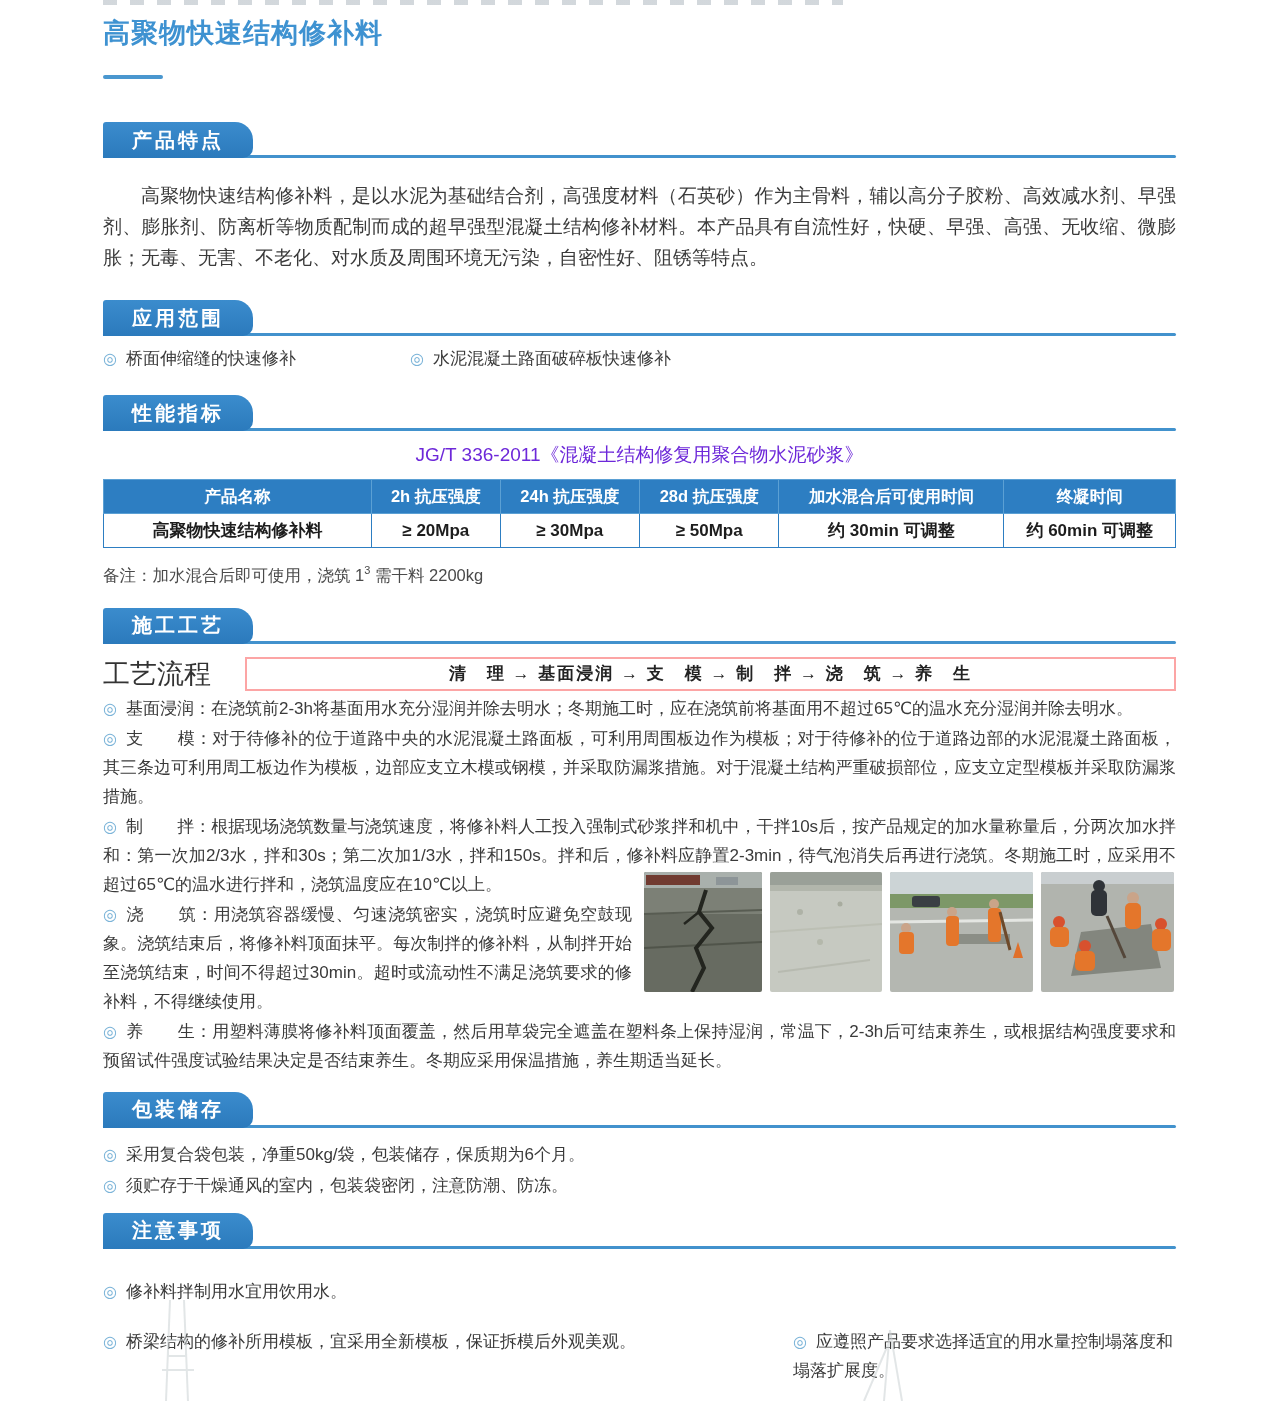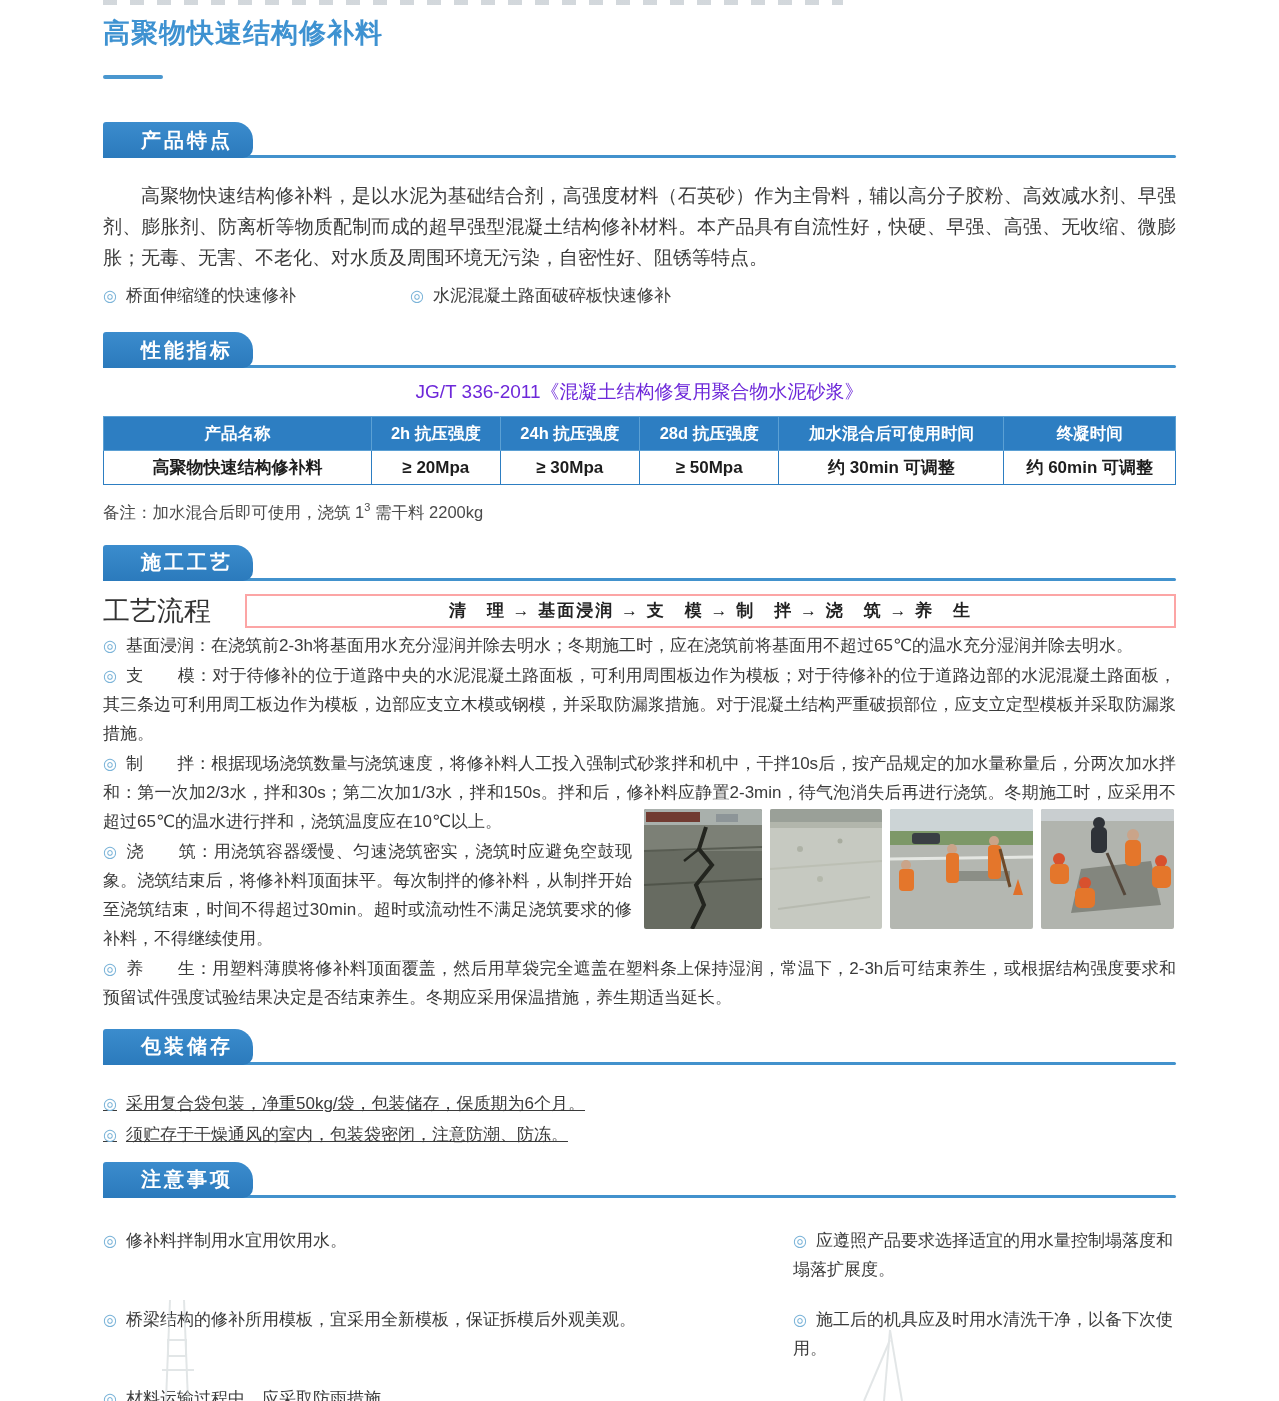--- a/index.html
+++ b/index.html
@@ -19,21 +19,21 @@
   .page-title{margin:10px 0 0 0;font-size:27px;line-height:34px;font-weight:bold;
     color:#3e92d1;letter-spacing:1px;}
   .title-underline{margin-top:25px;width:60px;height:4px;background:#4a97cf;border-radius:2px;}
 
   
   .sec-head{position:relative;height:37px;}
   .sec-head .rule{position:absolute;left:0;right:0;bottom:0;height:3px;background:#4292cd;border-radius:2px;}
   .sec-head .tab{position:absolute;left:0;bottom:0;width:150px;height:36px;box-sizing:border-box;
     background:linear-gradient(180deg,#3b8ccd 0%,#2b7abc 100%);
     border-radius:3px 18px 10px 0;color:#ffffff;font-size:20px;font-weight:bold;
-    letter-spacing:3px;display:flex;align-items:center;padding-left:38px;}
+    letter-spacing:3px;display:flex;align-items:center;padding-left:29px;}
 
   
   .para{margin-top:22px;font-size:19px;line-height:31px;text-align:justify;text-indent:2em;color:#3a3a3a;}
   .bullet{color:#7ab3d8;margin-right:9px;font-size:16px;}
 
   
   .app-items{margin-top:10px;display:flex;}
   .app-item{font-size:17px;line-height:26px;color:#3a3a3a;}
   .app-item:first-child{width:307px;}
 
@@ -52,21 +52,21 @@
   .flow-label{width:142px;font-size:27px;color:#333;flex:0 0 auto;}
   .flow-box{flex:1;box-sizing:border-box;border:2px solid #fca5a5;height:34px;display:flex;
     align-items:center;justify-content:center;font-size:17px;font-weight:600;letter-spacing:2px;color:#222;}
   .steps{margin-top:2px;}
   .step{font-size:17px;line-height:29px;margin:1px 0;text-align:justify;color:#3a3a3a;}
   .photo-strip{float:right;display:flex;gap:8px;width:532px;height:120px;
     margin:-28px 0 8px 12px;}
   .photo-strip svg{display:block;border-radius:2px;}
 
   
-  .pack-items{margin-top:24px;text-decoration:underline;}
+  .pack-items{margin-top:12px;}
   .pack-item{font-size:17px;line-height:29px;margin-bottom:2px;color:#3a3a3a;}
 
   
   .notes-grid{margin-top:8px;display:grid;grid-template-columns:690px 1fr;row-gap:1px;}
   .note-item{font-size:17px;line-height:29px;color:#3a3a3a;margin-top:20px;}
   .col1{grid-column:1;}
   .col2{grid-column:2;}
 
   
   .wm{position:absolute;opacity:.55;pointer-events:none;}
@@ -80,20 +80,24 @@
 
   <h1 class="page-title">高聚物快速结构修补料</h1>
   <div class="title-underline"></div>
 
   <div class="sec-head" style="margin-top:42px;">
     <div class="rule"></div>
     <div class="tab">产品特点</div>
   </div>
   <div class="para">高聚物快速结构修补料，是以水泥为基础结合剂，高强度材料（石英砂）作为主骨料，辅以高分子胶粉、高效减水剂、早强剂、膨胀剂、防离析等物质配制而成的超早强型混凝土结构修补材料。本产品具有自流性好，快硬、早强、高强、无收缩、微膨胀；无毒、无害、不老化、对水质及周围环境无污染，自密性好、阻锈等特点。</div>
 
+  <div class="sec-head" style="margin-top:26px;">
+    <div class="rule"></div>
+    <div class="tab">应用范围</div>
+  </div>
   <div class="app-items">
     <div class="app-item"><span class="bullet">◎</span><span>桥面伸缩缝的快速修补</span></div>
     <div class="app-item"><span class="bullet">◎</span><span>水泥混凝土路面破碎板快速修补</span></div>
   </div>
 
   <div class="sec-head" style="margin-top:22px;">
     <div class="rule"></div>
     <div class="tab">性能指标</div>
   </div>
   <div class="standard">JG/T 336-2011《混凝土结构修复用聚合物水泥砂浆》</div>
@@ -208,22 +212,22 @@
     <div class="pack-item"><span class="bullet">◎</span><span>采用复合袋包装，净重50kg/袋，包装储存，保质期为6个月。</span></div>
     <div class="pack-item"><span class="bullet">◎</span><span>须贮存于干燥通风的室内，包装袋密闭，注意防潮、防冻。</span></div>
   </div>
 
   <div class="sec-head" style="margin-top:12px;">
     <div class="rule"></div>
     <div class="tab">注意事项</div>
   </div>
   <div class="notes-grid">
     <div class="note-item col1"><span class="bullet">◎</span><span>修补料拌制用水宜用饮用水。</span></div>
+    <div class="note-item col1"><span class="bullet">◎</span><span>桥梁结构的修补所用模板，宜采用全新模板，保证拆模后外观美观。</span></div>
     <div class="note-item col2"><span class="bullet">◎</span><span>应遵照产品要求选择适宜的用水量控制塌落度和塌落扩展度。</span></div>
-    <div class="note-item col1"><span class="bullet">◎</span><span>桥梁结构的修补所用模板，宜采用全新模板，保证拆模后外观美观。</span></div>
     <div class="note-item col2"><span class="bullet">◎</span><span>施工后的机具应及时用水清洗干净，以备下次使用。</span></div>
     <div class="note-item col1"><span class="bullet">◎</span><span>材料运输过程中，应采取防雨措施。</span></div>
 
   </div>
 
 </div>
 
 <svg class="wm" style="left:150px;top:1300px;" width="80" height="101" viewBox="0 0 80 101">
   <g stroke="#ccd2d4" stroke-width="2" fill="none">
     <line x1="20" y1="0" x2="16" y2="101"></line>

